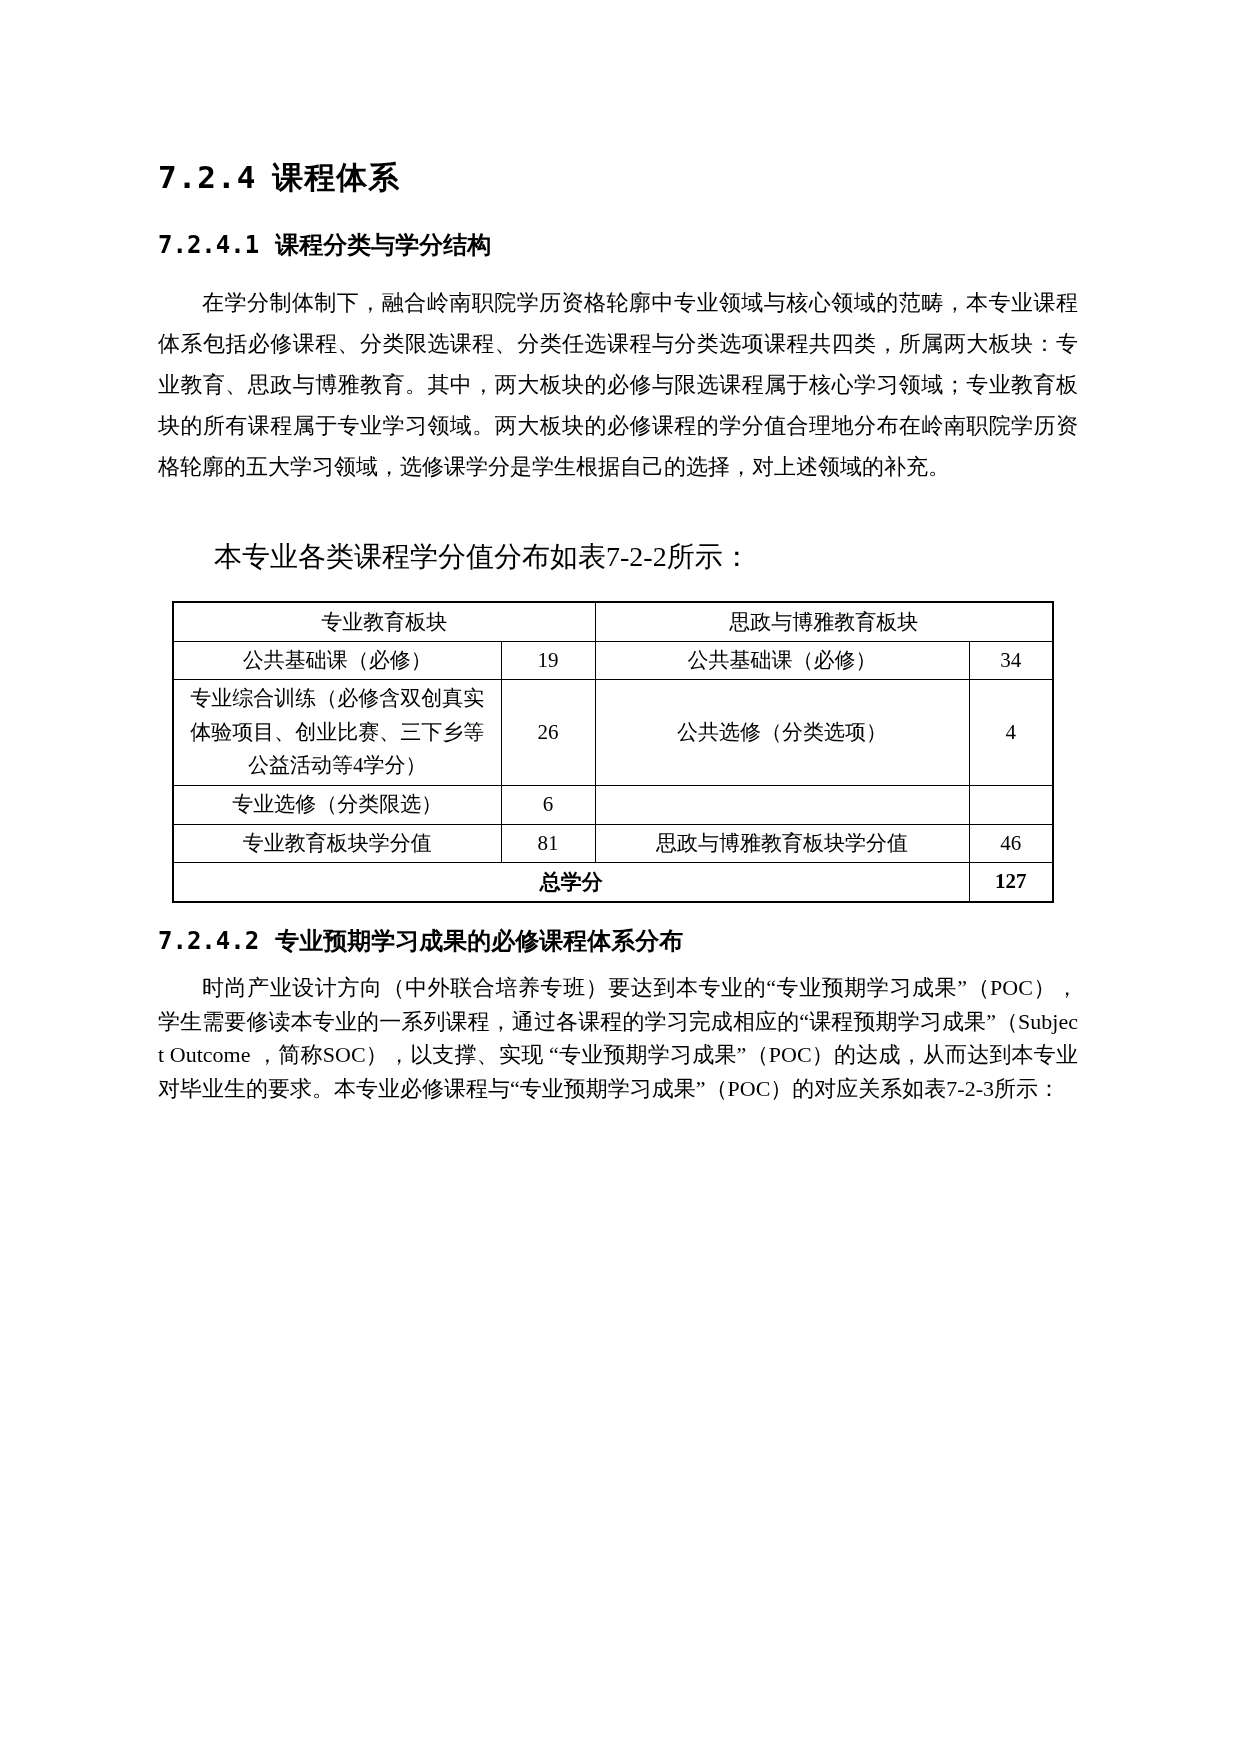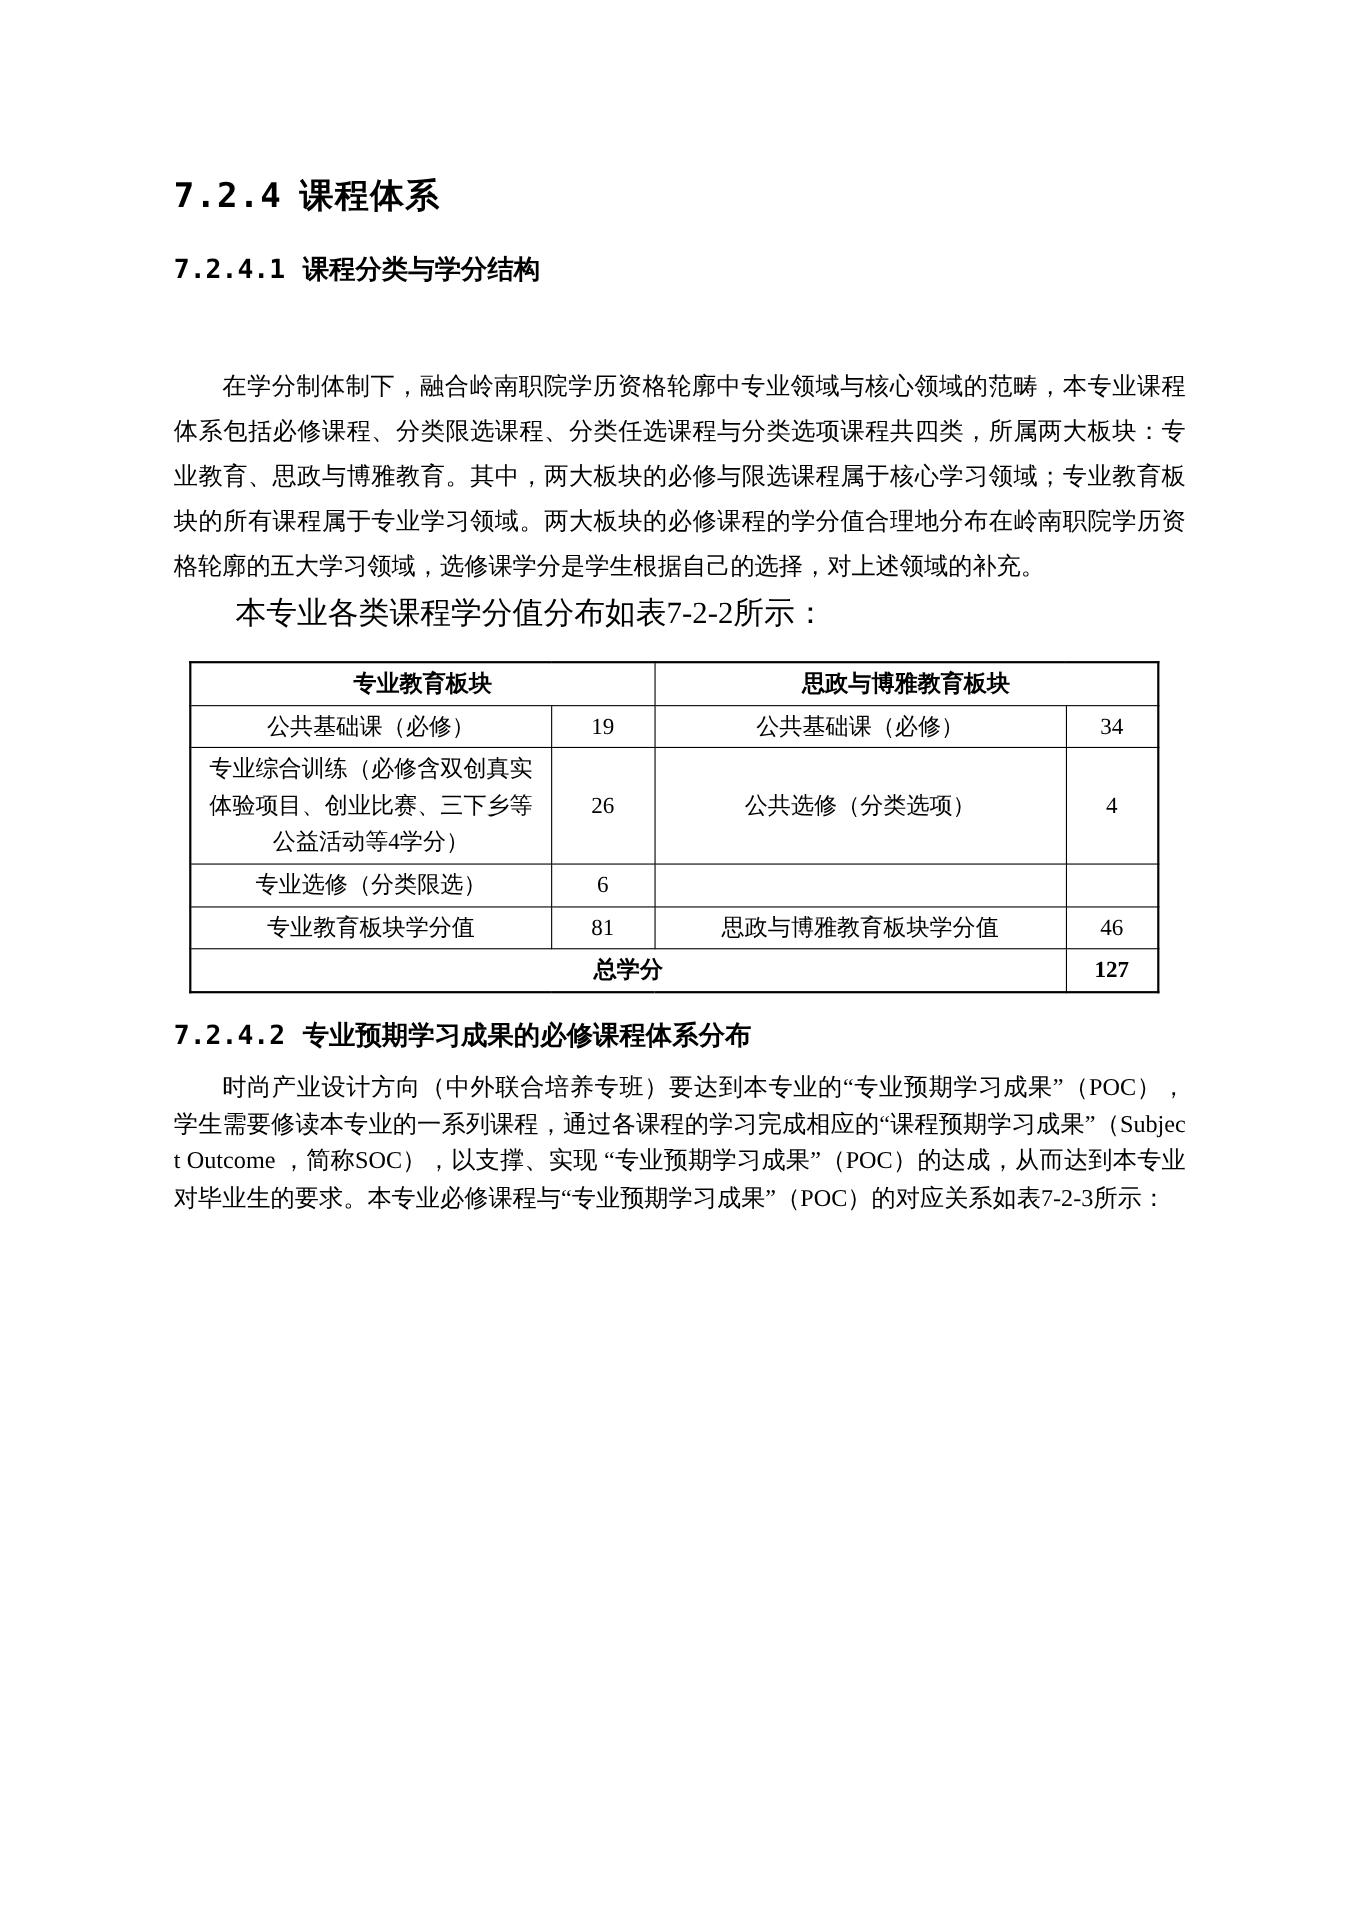--- a/index.html
+++ b/index.html
@@ -42,21 +42,21 @@
   }
   .para {
     position: absolute;
     left: 158px;
     width: 920px;
     font-size: 22px;
     text-align: justify;
     text-indent: 2em;
     word-break: break-all;
   }
-  .para1 { top: 282px; line-height: 41px; margin-top: 48px; }
+  .para1 { top: 282px; line-height: 41px; }
   .para2 { top: 971px; line-height: 33.5px; }
   .intro {
     position: absolute;
     left: 158px;
     top: 538px;
     width: 920px;
     font-size: 28px;
     text-indent: 2em;
     white-space: nowrap;
   }
@@ -84,21 +84,21 @@
   table.credits th, table.credits td {
     border: 1.5px solid #000;
     text-align: center;
     vertical-align: middle;
     padding: 2px 8px;
     line-height: 1.6;
   }
   table.credits { border: 2px solid #000; }
   table.credits th {
     font-family: "Liberation Sans", sans-serif;
-    font-weight: bold;
+    font-weight: normal;
     font-size: 21px;
   }
   tr.hdr  { height: 38px; }
   tr.r1   { height: 33px; }
   tr.r2   { height: 33px; }
   tr.r3   { height: 104px; }
   tr.r4   { height: 32px; }
   tr.r5   { height: 34px; }
   tr.rtot { height: 37px; }
   td.total-label {

